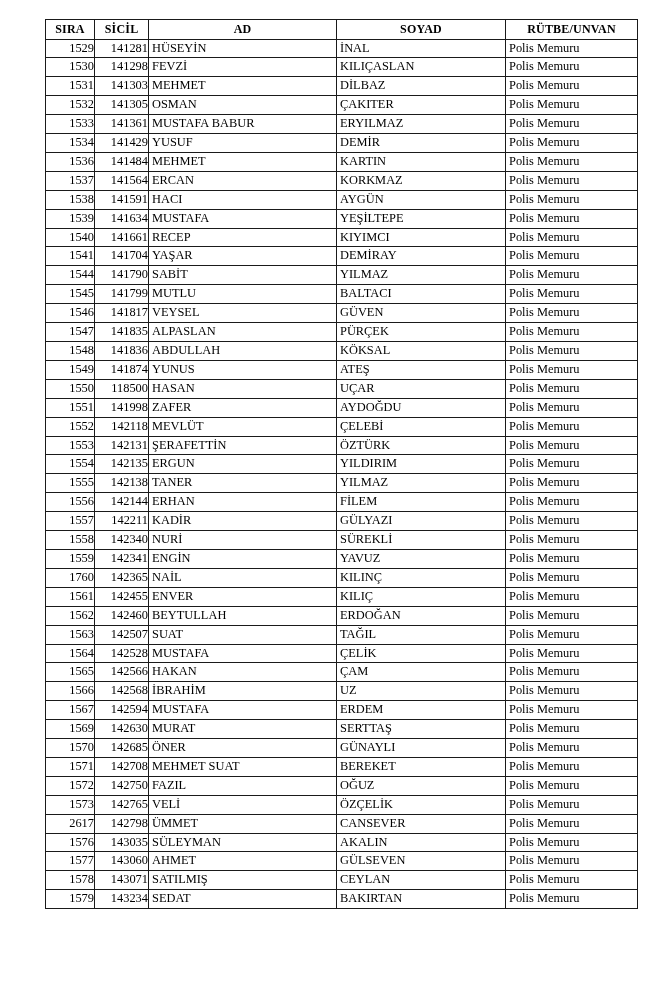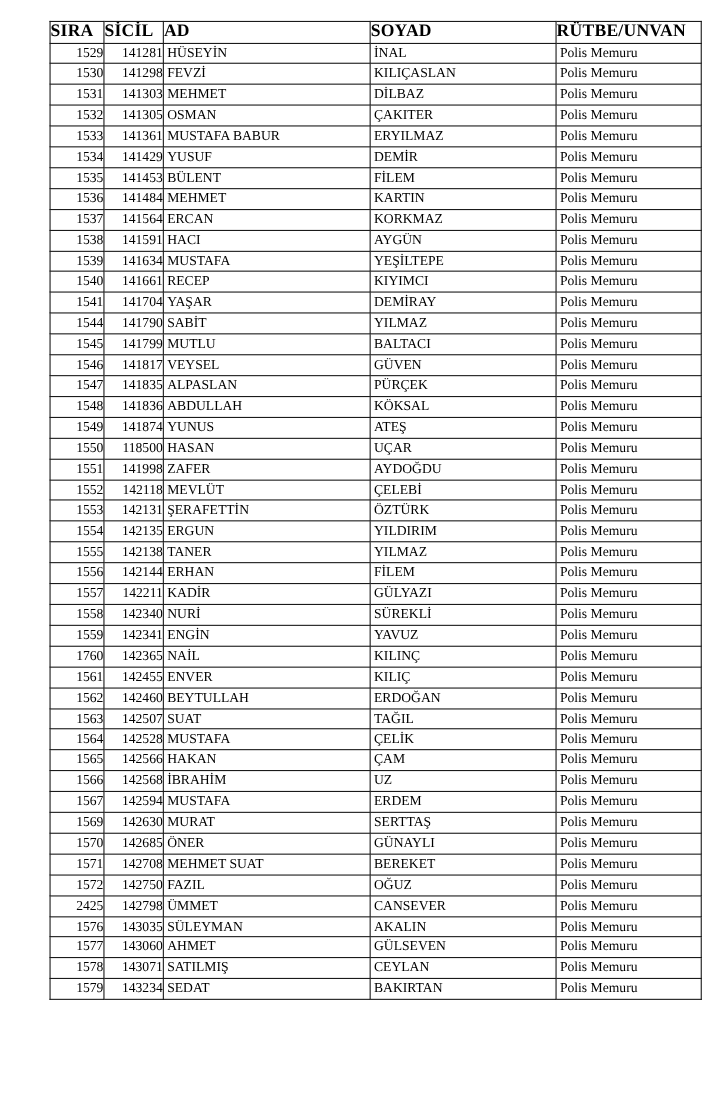--- a/index.html
+++ b/index.html
@@ -32,23 +32,23 @@
     border: 1px solid #1a1a1a;
     height: 17.9px;
     line-height: 17.9px;
     padding: 0 0 0 3px;
     font-size: 12.4px;
     white-space: nowrap;
     overflow: hidden;
     vertical-align: middle;
   }
   table.roster thead th {
-    text-align: left;
+    text-align: center;
     font-weight: bold;
-    font-size: 16px;
+    font-size: 12px;
     letter-spacing: 0.2px;
     padding: 0;
     height: 18.5px;
     line-height: 18.5px;
   }
   col.c-sira    { width: 49px; }
   col.c-sicil   { width: 54px; }
   col.c-ad      { width: 188px; }
   col.c-soyad   { width: 169px; }
   col.c-rutbe   { width: 132px; }
@@ -122,27 +122,20 @@
           <td class="rutbe">Polis Memuru</td>
         </tr>
         <tr>
           <td class="sira">1534</td>
           <td class="sicil">141429</td>
           <td class="ad">YUSUF</td>
           <td class="soyad">DEMİR</td>
           <td class="rutbe">Polis Memuru</td>
         </tr>
         <tr>
-          <td class="sira">1535</td>
-          <td class="sicil">141453</td>
-          <td class="ad">BÜLENT</td>
-          <td class="soyad">FİLEM</td>
-          <td class="rutbe">Polis Memuru</td>
-        </tr>
-        <tr>
           <td class="sira">1536</td>
           <td class="sicil">141484</td>
           <td class="ad">MEHMET</td>
           <td class="soyad">KARTIN</td>
           <td class="rutbe">Polis Memuru</td>
         </tr>
         <tr>
           <td class="sira">1537</td>
           <td class="sicil">141564</td>
           <td class="ad">ERCAN</td>
@@ -367,21 +360,28 @@
           <td class="rutbe">Polis Memuru</td>
         </tr>
         <tr>
           <td class="sira">1572</td>
           <td class="sicil">142750</td>
           <td class="ad">FAZIL</td>
           <td class="soyad">OĞUZ</td>
           <td class="rutbe">Polis Memuru</td>
         </tr>
         <tr>
-          <td class="sira">2425</td>
+          <td class="sira">1573</td>
+          <td class="sicil">142765</td>
+          <td class="ad">VELİ</td>
+          <td class="soyad">ÖZÇELİK</td>
+          <td class="rutbe">Polis Memuru</td>
+        </tr>
+        <tr>
+          <td class="sira">2617</td>
           <td class="sicil">142798</td>
           <td class="ad">ÜMMET</td>
           <td class="soyad">CANSEVER</td>
           <td class="rutbe">Polis Memuru</td>
         </tr>
         <tr>
           <td class="sira">1576</td>
           <td class="sicil">143035</td>
           <td class="ad">SÜLEYMAN</td>
           <td class="soyad">AKALIN</td>

